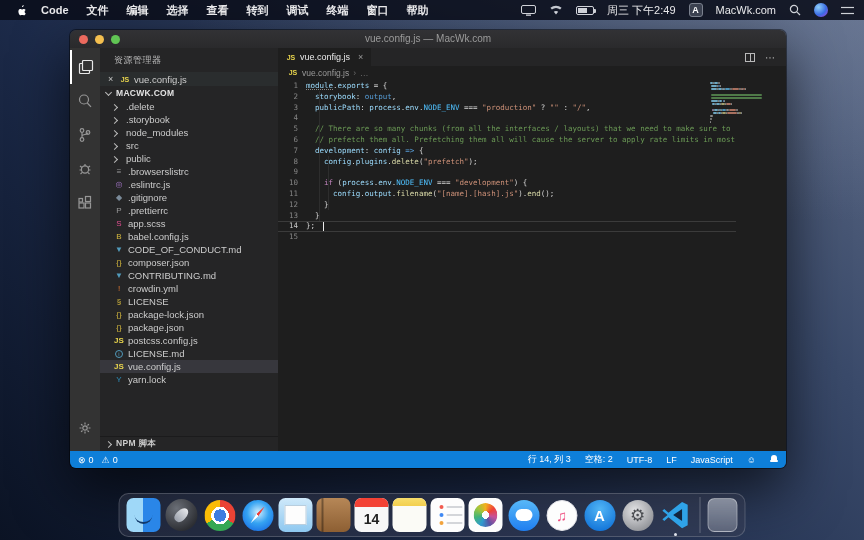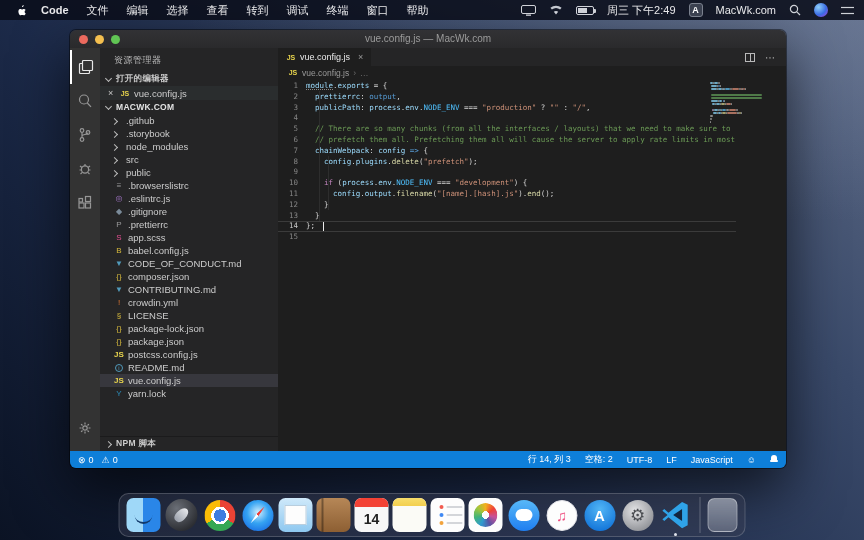--- a/index.html
+++ b/index.html
@@ -8,21 +8,21 @@
     background:
       radial-gradient(1200px 500px at 95% -10%, rgba(130,145,175,.45), rgba(130,145,175,0) 55%),
       linear-gradient(225deg, #5d6a85 0%, #3a4a6a 28%, #1c2a49 62%, #0b1324 100%);
   }
 
   
   .menubar { position:absolute; top:0; left:0; right:0; height:20px; background:rgba(10,14,26,.88);
     display:flex; align-items:center; color:#e8e8ea; font-size:11px; padding:0 10px; z-index:50; }
   .mb-left { display:flex; align-items:center; gap:0; }
   .apple { width:22px; display:flex; justify-content:center; align-items:center; }
-  .menu-item { padding:0 9px; line-height:20px; cursor:default; white-space:nowrap; }
+  .menu-item { padding:0 9px; line-height:20px; cursor:default; white-space:nowrap;font-weight:bold; }
   .menu-item.app { font-weight:bold; }
   .mb-right { margin-left:auto; display:flex; align-items:center; gap:13px; }
   .mb-ic { display:flex; align-items:center; }
   .battery { width:18px; height:9px; border:1px solid #cfd2d8; border-radius:2px; position:relative; }
   .battery::before { content:""; position:absolute; left:1px; top:1px; bottom:1px; width:9px; background:#cfd2d8; }
   .battery::after { content:""; position:absolute; right:-3px; top:2px; width:2px; height:4px; background:#cfd2d8; border-radius:0 1px 1px 0; }
   .ime { width:14px; height:14px; border-radius:3px; background:#3b4150; border:1px solid #7b818e; color:#fff;
     font-size:9px; display:flex; align-items:center; justify-content:center; font-weight:bold; }
   .siri { width:14px; height:14px; border-radius:50%; background:radial-gradient(circle at 32% 30%, #8fd0f8, #3a6de4 55%, #b03fd6); }
   .mb-time, .mb-account { white-space:nowrap; }
@@ -251,37 +251,33 @@
         <div class="ab-item ab-gear">
           <svg width="16" height="16" viewBox="0 0 16 16">
               <circle cx="8" cy="8" r="2.2"></circle>
               <path d="M8 2.5 v2 M8 11.5 v2 M2.5 8 h2 M11.5 8 h2 M4.1 4.1 l1.4 1.4 M10.5 10.5 l1.4 1.4 M11.9 4.1 l-1.4 1.4 M5.5 10.5 l-1.4 1.4"></path>
             </svg>
         </div>
       </div>
 
       <div class="sidebar">
         <div class="sb-title">资源管理器</div>
-        <div class="sb-section">
-          <span class="chev"></span>
-          <span>打开的编辑器</span>
-        </div>
         <div class="oe-row">
           <span class="oe-close">×</span>
           <span class="badge-js">JS</span>
           <span>vue.config.js</span>
         </div>
         <div class="sb-section proj">
           <span class="chev"></span>
           <span>MACWK.COM</span>
         </div>
         <div class="tree" id="tree">
             <div class="trow">
               <span class="chev right"></span>
-              <span>.github</span>
+              <span>.delete</span>
             </div>
             <div class="trow">
               <span class="chev right"></span>
               <span>.storybook</span>
             </div>
             <div class="trow">
               <span class="chev right"></span>
               <span>node_modules</span>
             </div>
             <div class="trow">
@@ -343,21 +339,21 @@
             <div class="trow" style="padding-left: 14px;">
               <span class="fglyph" style="color: rgb(215, 186, 61);">{}</span>
               <span>package.json</span>
             </div>
             <div class="trow" style="padding-left: 14px;">
               <span class="fglyph badge-js" style="color: rgb(232, 212, 77);">JS</span>
               <span>postcss.config.js</span>
             </div>
             <div class="trow" style="padding-left: 14px;">
               <span class="fglyph circ" style="color: rgb(81, 154, 186); border-color: rgb(81, 154, 186);">i</span>
-              <span>README.md</span>
+              <span>LICENSE.md</span>
             </div>
             <div class="trow sel" style="padding-left: 14px;">
               <span class="fglyph badge-js" style="color: rgb(232, 212, 77);">JS</span>
               <span>vue.config.js</span>
             </div>
             <div class="trow" style="padding-left: 14px;">
               <span class="fglyph" style="color: rgb(44, 142, 187);">Y</span>
               <span>yarn.lock</span>
             </div>
           </div>
@@ -386,26 +382,26 @@
           <span>vue.config.js</span>
           <span class="bc-sep">›</span>
           <span class="bc-sep">…</span>
         </div>
         <div class="codewrap">
           <div class="guide" style="left:41px; top:12px; height:130px;"></div>
           <div class="guide" style="left:50px; top:77px; height:54px;"></div>
           <div class="curline-box" id="curline" style="top: 142.4px;"></div>
           <div class="codelines" id="codelines">
               <div class="cline"><span class="lnum">1</span><span class="ltxt"><span class="tk-v tk-u">module</span><span class="tk-p">.</span><span class="tk-v">exports</span><span class="tk-p"> = {</span></span></div>
-              <div class="cline"><span class="lnum">2</span><span class="ltxt"><span class="tk-p">  </span><span class="tk-v">prettierrc</span><span class="tk-p">: </span><span class="tk-kw">output</span><span class="tk-p">,</span></span></div>
+              <div class="cline"><span class="lnum">2</span><span class="ltxt"><span class="tk-p">  </span><span class="tk-v">storybook</span><span class="tk-p">: </span><span class="tk-kw">output</span><span class="tk-p">,</span></span></div>
               <div class="cline"><span class="lnum">3</span><span class="ltxt"><span class="tk-p">  </span><span class="tk-v">publicPath</span><span class="tk-p">: </span><span class="tk-v">process</span><span class="tk-p">.</span><span class="tk-v">env</span><span class="tk-p">.</span><span class="tk-const">NODE_ENV</span><span class="tk-p"> === </span><span class="tk-str">"production"</span><span class="tk-p"> ? </span><span class="tk-str">""</span><span class="tk-p"> : </span><span class="tk-str">"/"</span><span class="tk-p">,</span></span></div>
               <div class="cline"><span class="lnum">4</span><span class="ltxt"></span></div>
               <div class="cline"><span class="lnum">5</span><span class="ltxt"><span class="tk-p">  </span><span class="tk-com">// There are so many chunks (from all the interfaces / layouts) that we need to make sure to</span></span></div>
               <div class="cline"><span class="lnum">6</span><span class="ltxt"><span class="tk-p">  </span><span class="tk-com">// prefetch them all. Prefetching them all will cause the server to apply rate limits in most</span></span></div>
-              <div class="cline"><span class="lnum">7</span><span class="ltxt"><span class="tk-p">  </span><span class="tk-v">chainWebpack</span><span class="tk-p">: </span><span class="tk-v">config</span><span class="tk-p"> </span><span class="tk-kw">=&gt;</span><span class="tk-p"> {</span></span></div>
+              <div class="cline"><span class="lnum">7</span><span class="ltxt"><span class="tk-p">  </span><span class="tk-v">development</span><span class="tk-p">: </span><span class="tk-v">config</span><span class="tk-p"> </span><span class="tk-kw">=&gt;</span><span class="tk-p"> {</span></span></div>
               <div class="cline"><span class="lnum">8</span><span class="ltxt"><span class="tk-p">    </span><span class="tk-v">config</span><span class="tk-p">.</span><span class="tk-v">plugins</span><span class="tk-p">.</span><span class="tk-fn">delete</span><span class="tk-p">(</span><span class="tk-str">"prefetch"</span><span class="tk-p">);</span></span></div>
               <div class="cline"><span class="lnum">9</span><span class="ltxt"></span></div>
               <div class="cline"><span class="lnum">10</span><span class="ltxt"><span class="tk-p">    </span><span class="tk-ctrl">if</span><span class="tk-p"> (</span><span class="tk-v">process</span><span class="tk-p">.</span><span class="tk-v">env</span><span class="tk-p">.</span><span class="tk-const">NODE_ENV</span><span class="tk-p"> === </span><span class="tk-str">"development"</span><span class="tk-p">) {</span></span></div>
               <div class="cline"><span class="lnum">11</span><span class="ltxt"><span class="tk-p">      </span><span class="tk-v">config</span><span class="tk-p">.</span><span class="tk-v">output</span><span class="tk-p">.</span><span class="tk-fn">filename</span><span class="tk-p">(</span><span class="tk-str">"[name].[hash].js"</span><span class="tk-p">)</span><span class="tk-p">.</span><span class="tk-fn">end</span><span class="tk-p">();</span></span></div>
               <div class="cline"><span class="lnum">12</span><span class="ltxt"><span class="tk-p">    }</span></span></div>
               <div class="cline"><span class="lnum">13</span><span class="ltxt"><span class="tk-p">  }</span></span></div>
               <div class="cline current"><span class="lnum">14</span><span class="ltxt"><span class="tk-p">};</span></span></div>
               <div class="cline"><span class="lnum">15</span><span class="ltxt"></span></div>
             </div>
           <div class="cursor" id="cursor" style="top: 143.4px; left: 45px;"></div>

